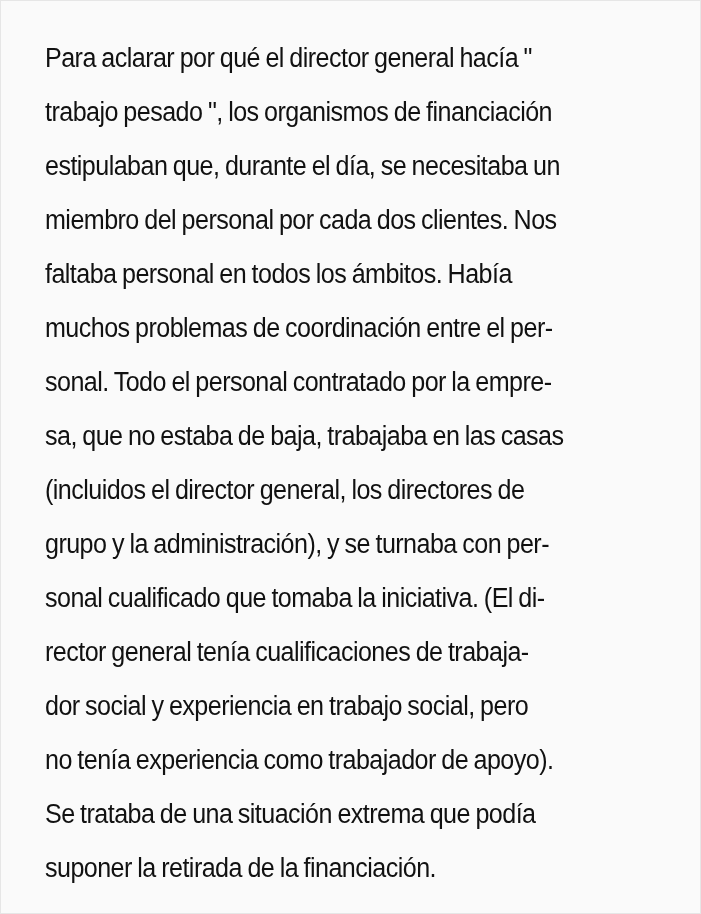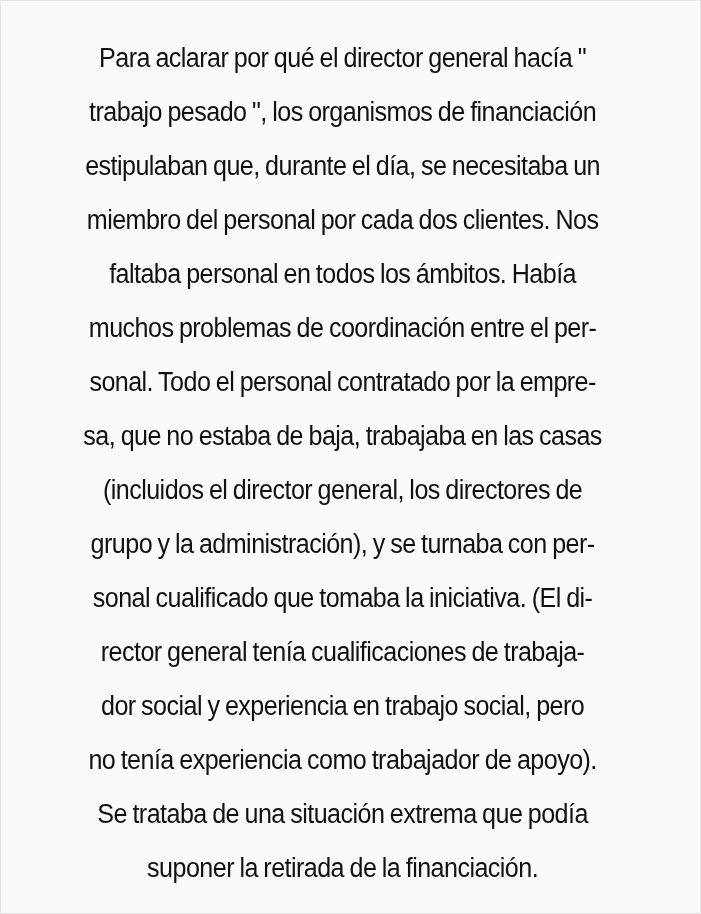--- a/index.html
+++ b/index.html
@@ -18,21 +18,20 @@
     .text-block {
       position: absolute;
       left: 44px;
       top: 30px;
       width: 640px;
       font-family: "Liberation Sans", sans-serif;
       font-size: 27px;
       color: #111111;
       letter-spacing: -0.6px;
       word-spacing: -1px;
-      text-align: center;
     }
     .line {
       height: 54px;
       line-height: 54px;
       white-space: nowrap;
       transform: scaleX(0.93);
       transform-origin: left center;
     }
   </style>
 </head>

